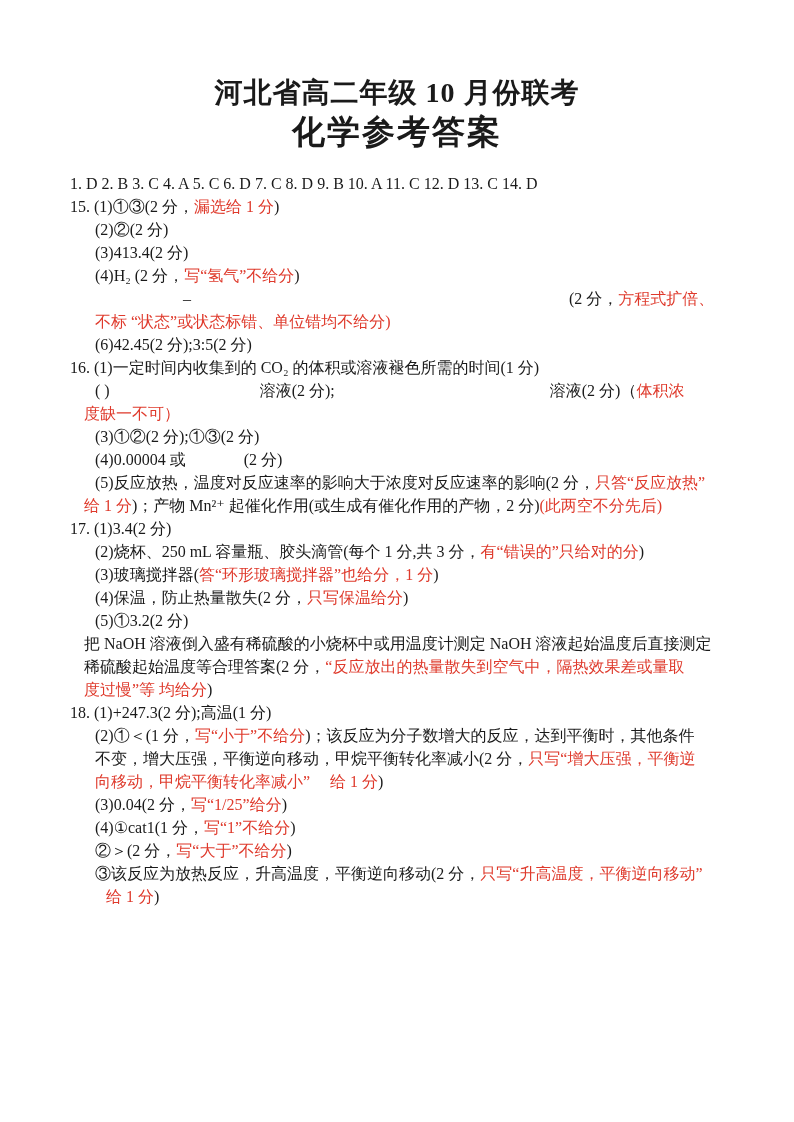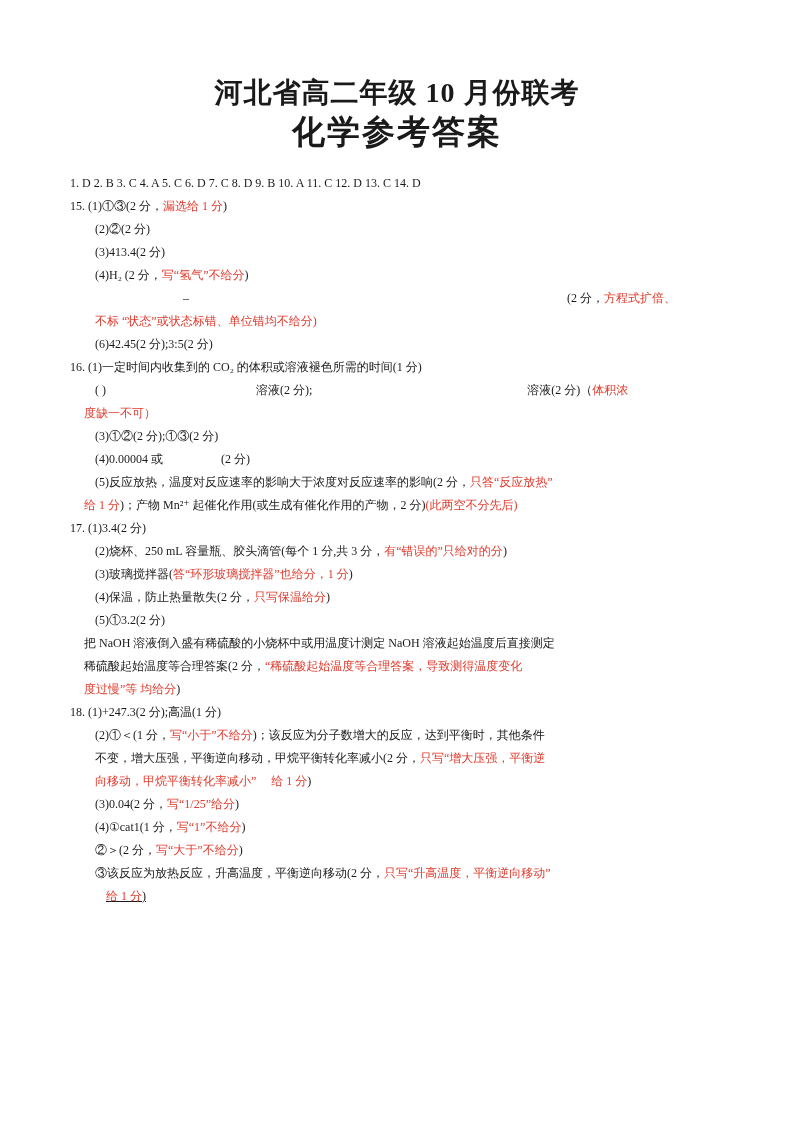--- a/index.html
+++ b/index.html
@@ -19,28 +19,28 @@
   .title2{
     position:absolute;top:110px;left:0;width:100%;
     text-align:center;font-size:33px;font-weight:700;
     letter-spacing:2px;white-space:pre;
   }
   .content{
     position:absolute;top:172px;left:70px;right:40px;
   }
   .line{
     white-space:pre;
-    font-size:12px;
+    font-size:16px;
     line-height:23px;
     height:23px;
   }
   .ind-q{margin-left:0;}
   .ind-a{margin-left:25px;}
   .ind-w{margin-left:14px;}
-  .ind-g{margin-left:36px;text-decoration:underline;}
+  .ind-g{margin-left:36px;}
   .red{color:var(--accent-red,#df3a2c);}
   .gap{display:inline-block;height:1px;}
   .footer{
     position:absolute;top:986px;left:0;width:100%;
     text-align:center;font-size:14px;white-space:pre;
   }
   .footer-right{
     position:absolute;top:986px;left:712px;
     font-size:14px;white-space:pre;
   }
@@ -67,21 +67,21 @@
       <div class="line ind-a"><span>(3)①②(2 分);①③(2 分)</span></div>
       <div class="line ind-a"><span>(4)0.00004 或</span><span class="gap" style="width: 58px;"></span><span>(2 分)</span></div>
       <div class="line ind-a"><span>(5)反应放热，温度对反应速率的影响大于浓度对反应速率的影响(2 分，</span><span class="red">只答“反应放热”</span></div>
       <div class="line ind-w"><span class="red">给 1 分</span><span>)；产物 Mn²⁺ 起催化作用(或生成有催化作用的产物，2 分)</span><span class="red">(此两空不分先后)</span></div>
       <div class="line ind-q"><span>17. (1)3.4(2 分)</span></div>
       <div class="line ind-a"><span>(2)烧杯、250 mL 容量瓶、胶头滴管(每个 1 分,共 3 分，</span><span class="red">有“错误的”只给对的分</span><span>)</span></div>
       <div class="line ind-a"><span>(3)玻璃搅拌器(</span><span class="red">答“环形玻璃搅拌器”也给分，1 分</span><span>)</span></div>
       <div class="line ind-a"><span>(4)保温，防止热量散失(2 分，</span><span class="red">只写保温给分</span><span>)</span></div>
       <div class="line ind-a"><span>(5)①3.2(2 分)</span></div>
       <div class="line ind-w"><span>把 NaOH 溶液倒入盛有稀硫酸的小烧杯中或用温度计测定 NaOH 溶液起始温度后直接测定</span></div>
-      <div class="line ind-w"><span>稀硫酸起始温度等合理答案(2 分，</span><span class="red">“稀硫酸起始温度等合理答案，导致测得温度变化</span></div>
+      <div class="line ind-w"><span>稀硫酸起始温度等合理答案(2 分，</span><span class="red">“反应放出的热量散失到空气中，隔热效果差或量取</span></div>
       <div class="line ind-w"><span class="red">度过慢”等 均给分</span><span>)</span></div>
       <div class="line ind-q"><span>18. (1)+247.3(2 分);高温(1 分)</span></div>
       <div class="line ind-a"><span>(2)①＜(1 分，</span><span class="red">写“小于”不给分</span><span>)；该反应为分子数增大的反应，达到平衡时，其他条件</span></div>
       <div class="line ind-a"><span>不变，增大压强，平衡逆向移动，甲烷平衡转化率减小(2 分，</span><span class="red">只写“增大压强，平衡逆</span></div>
       <div class="line ind-a"><span class="red">向移动，甲烷平衡转化率减小”　 给 1 分</span><span>)</span></div>
       <div class="line ind-a"><span>(3)0.04(2 分，</span><span class="red">写“1/25”给分</span><span>)</span></div>
       <div class="line ind-a"><span>(4)①cat1(1 分，</span><span class="red">写“1”不给分</span><span>)</span></div>
       <div class="line ind-a"><span>②＞(2 分，</span><span class="red">写“大于”不给分</span><span>)</span></div>
       <div class="line ind-a"><span>③该反应为放热反应，升高温度，平衡逆向移动(2 分，</span><span class="red">只写“升高温度，平衡逆向移动”</span></div>
       <div class="line ind-g"><span class="red">给 1 分</span><span>)</span></div>

